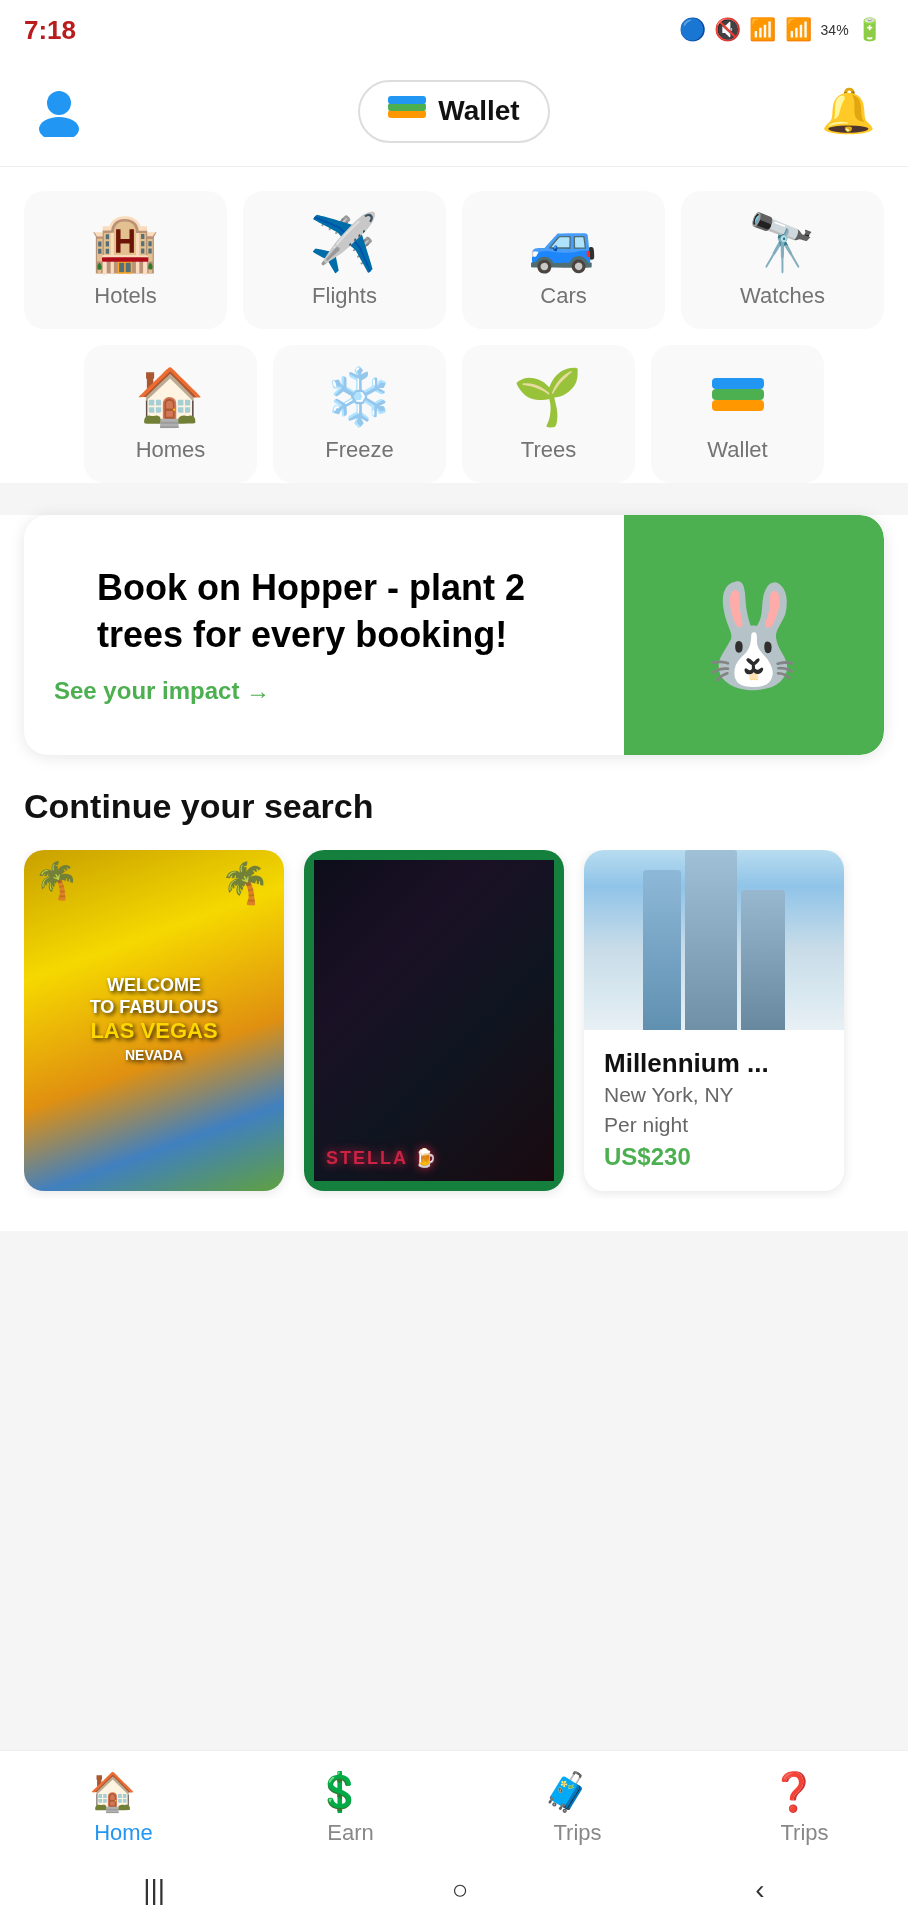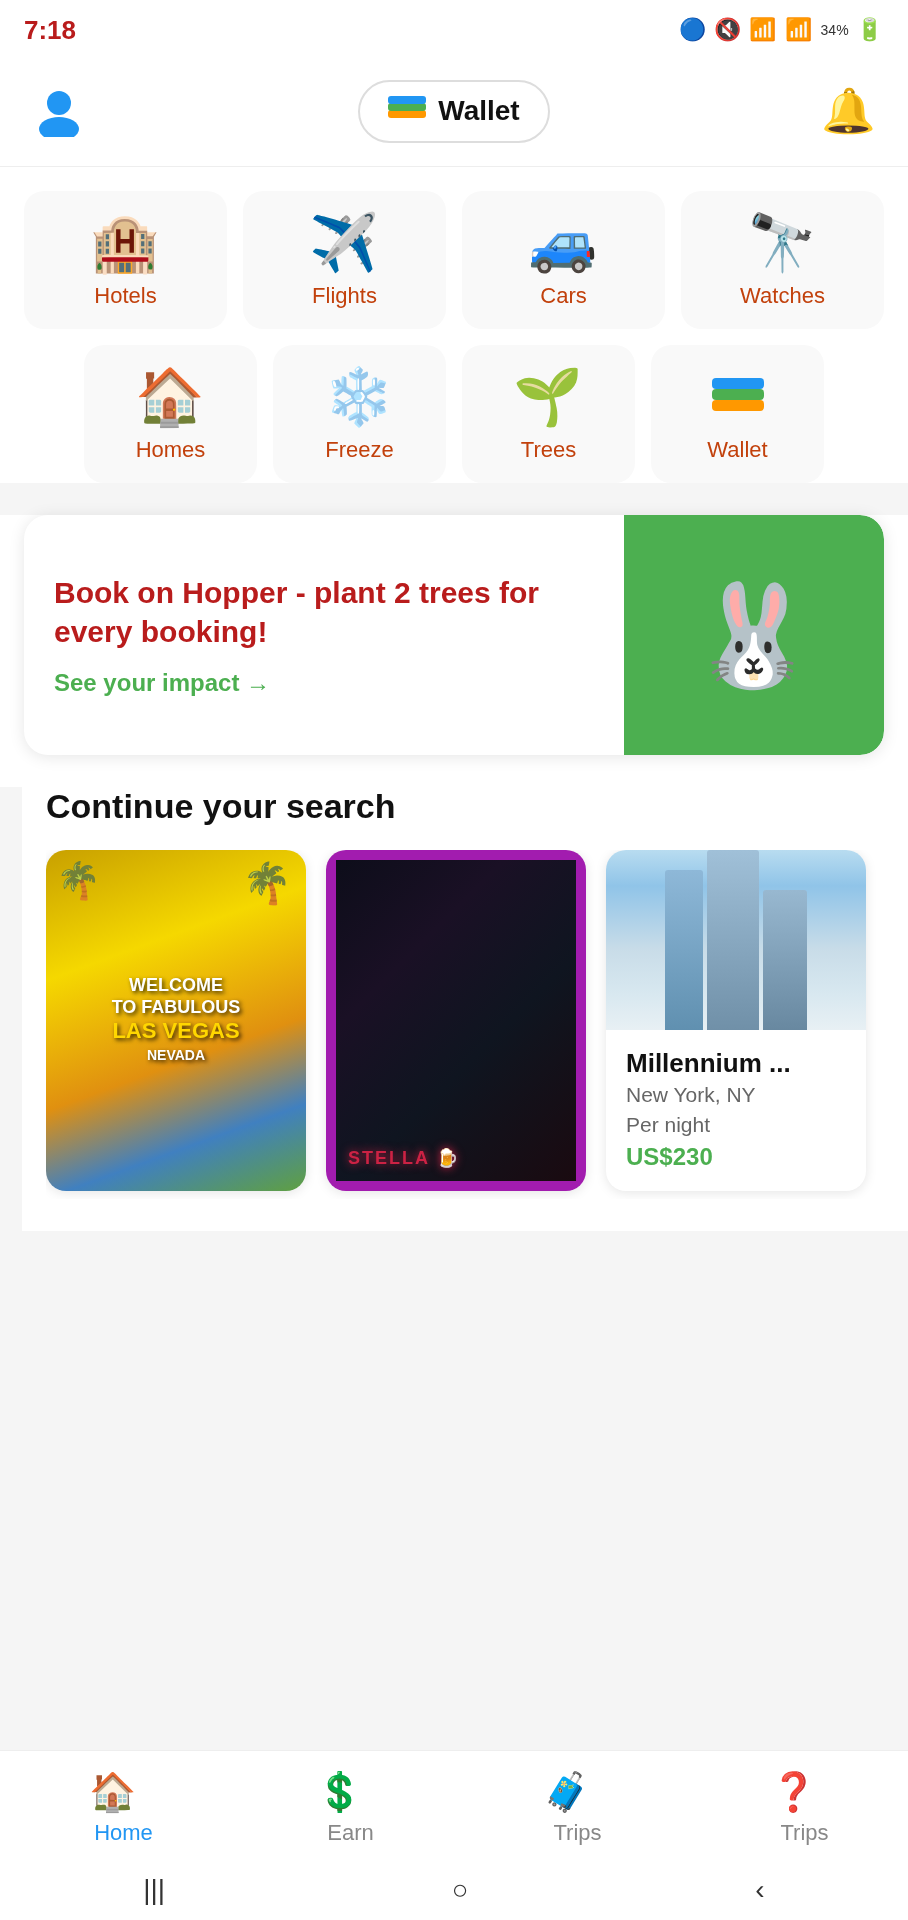--- a/index.html
+++ b/index.html
@@ -101,21 +101,21 @@
       flex-direction: column;
       align-items: center;
       padding: 24px 10px 20px;
       cursor: pointer;
       border: none;
     }
     .category-emoji { font-size: 56px; margin-bottom: 12px; line-height: 1; }
     .category-label {
       font-size: 22px;
       font-weight: 500;
-      color: #c2410c;
+      color: #737373;
       text-align: center;
     }
 
     
     .category-grid-bottom {
       display: grid;
       grid-template-columns: repeat(4, 1fr);
       gap: 16px;
       margin-top: 16px;
       margin-bottom: 32px;
@@ -137,25 +137,26 @@
       min-height: 240px;
     }
     .promo-text-side {
       flex: 1;
       padding: 36px 30px;
       display: flex;
       flex-direction: column;
       justify-content: center;
     }
     .promo-title {
-      font-size: 30px;
+      font-size: 36px;
       font-weight: 800;
-      color: #b91c1c;
+      color: #000000;
       line-height: 1.3;
       margin-bottom: 18px;
+      margin-left: 43px;
     }
     .promo-link {
       font-size: 24px;
       font-weight: 600;
       color: #4CAF50;
       cursor: pointer;
       display: flex;
       align-items: center;
       gap: 8px;
     }
@@ -166,21 +167,20 @@
       align-items: center;
       justify-content: center;
       border-radius: 0 24px 24px 0;
       font-size: 110px;
     }
 
     
     .continue-section {
       background: white;
       padding: 0 24px 32px;
-      margin-left: 22px;
     }
     .section-title {
       font-size: 34px;
       font-weight: 800;
       color: #111;
       margin-bottom: 24px;
     }
     .search-cards {
       display: flex;
       gap: 20px;
@@ -290,21 +290,21 @@
     .lv-sign-text {
       color: white;
       font-size: 18px;
       font-weight: 900;
       text-align: center;
       text-shadow: 2px 2px 4px rgba(0,0,0,0.8);
       line-height: 1.2;
       z-index: 2;
     }
     .westgate-img {
-      background: #a21caf;
+      background: #15803d;
       width: 100%;
       height: 100%;
       display: flex;
       align-items: flex-end;
       justify-content: flex-start;
       padding: 10px;
     }
   </style>
 </head>
 <body>

